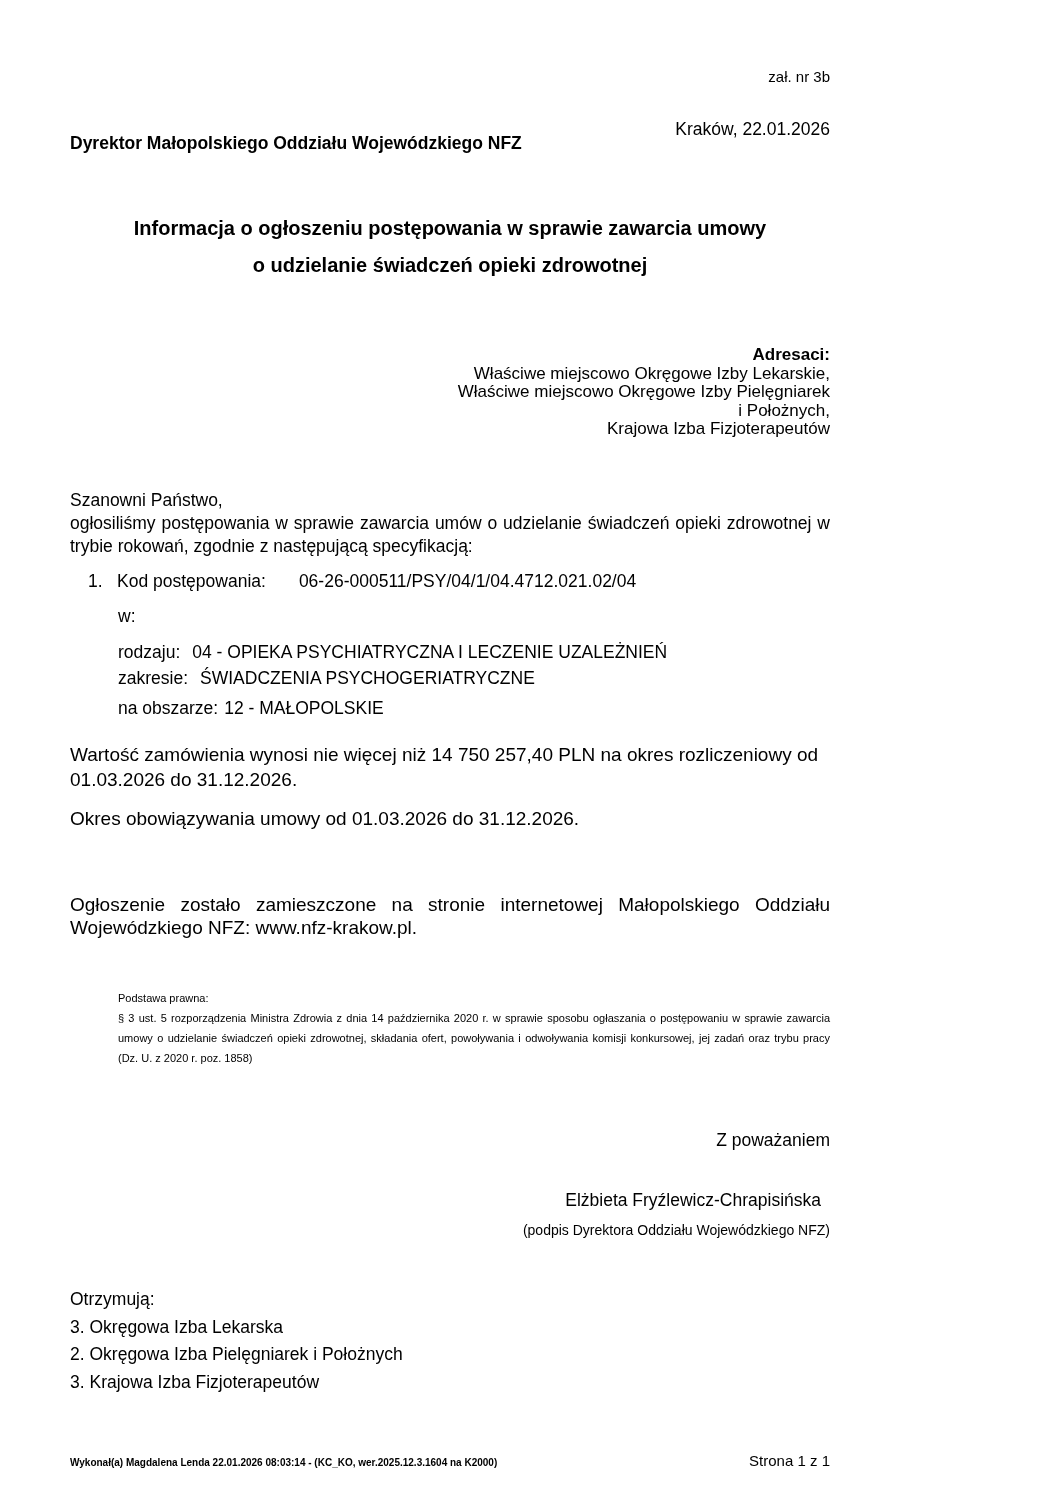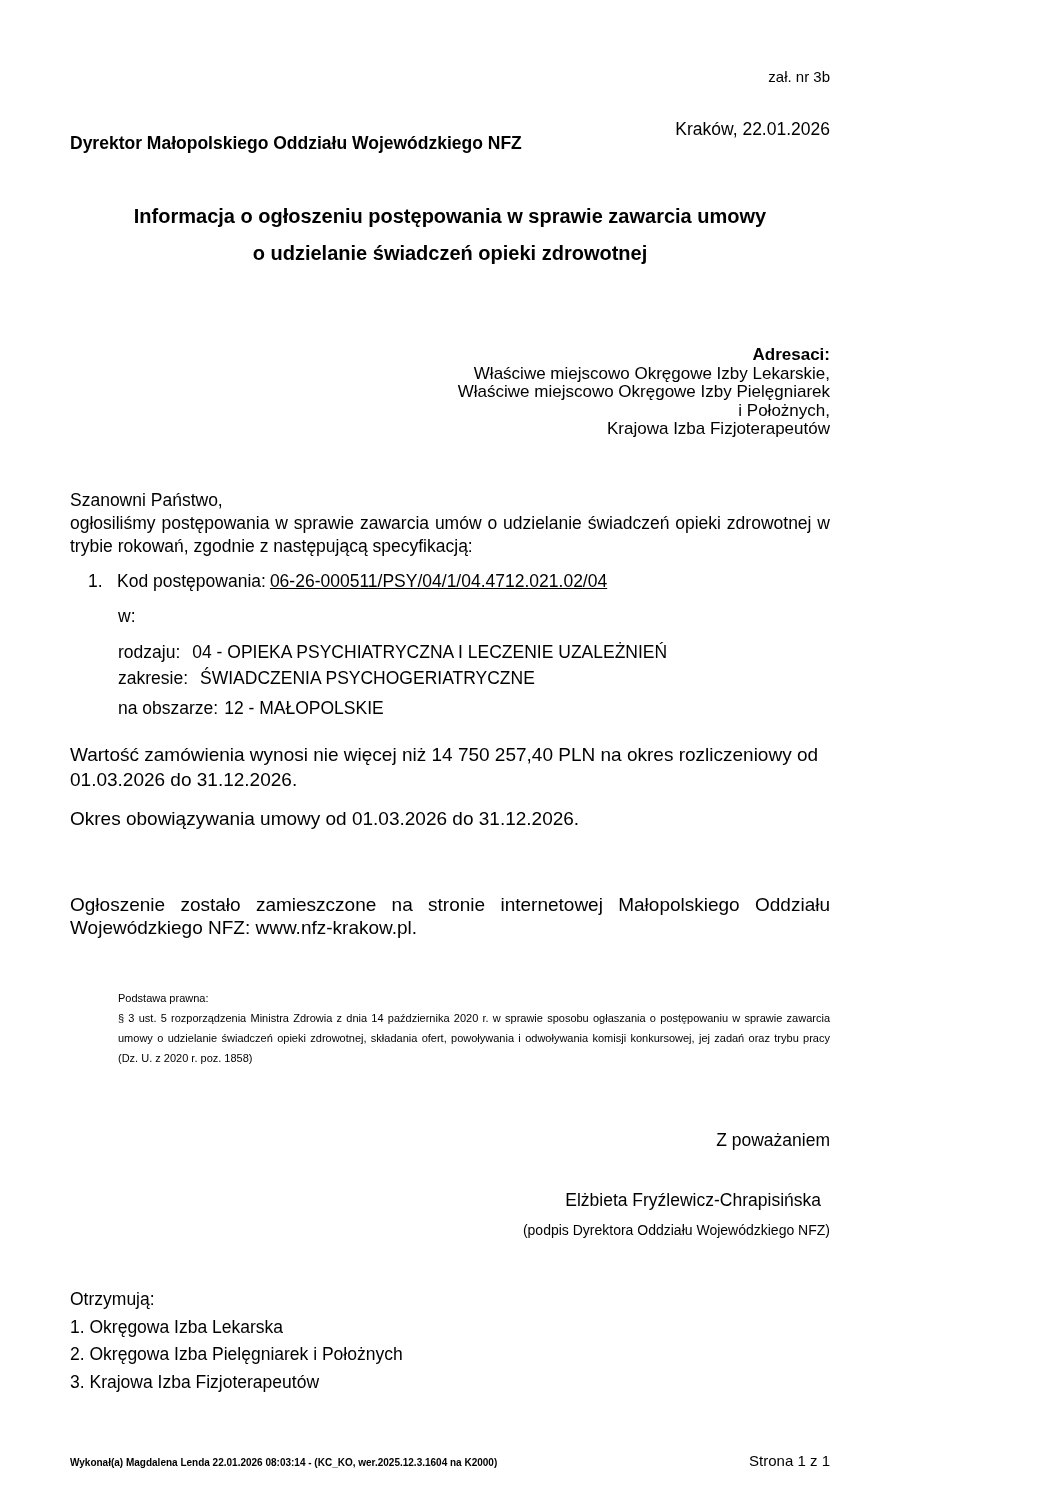--- a/index.html
+++ b/index.html
@@ -27,21 +27,21 @@
     top: 119px; right: 70px;
     font-size: 17.5px;
     text-align: right;
   }
   .sender {
     top: 133px; left: 70px;
     font-size: 17.5px;
     font-weight: bold;
   }
   .title {
-    top: 198px; left: 0; right: 0;
+    top: 210px; left: 0; right: 0;
     text-align: center;
     font-size: 20px;
     font-weight: bold;
     line-height: 37px;
   }
   .addressees {
     top: 346px; right: 70px; left: 70px;
     text-align: right;
     font-size: 17px;
     line-height: 18.5px;
@@ -53,21 +53,21 @@
     line-height: 23px;
   }
   .greeting-block .intro { text-align: justify; margin: 0; }
   .procedure {
     top: 570px; left: 88px; right: 70px;
     font-size: 17.5px;
     line-height: 22px;
   }
   .proc-line1 { display: flex; margin-bottom: 13px; }
   .proc-num { width: 29px; flex: 0 0 auto; }
-  .proc-line1 .value { margin-left: 4px; text-decoration: underline; }
+  .proc-line1 .value { margin-left: 33px; }
   .proc-sub { padding-left: 30px; }
   .proc-w { margin-bottom: 14px; }
   .proc-kind { margin-bottom: 4px; }
   .proc-scope { margin-bottom: 8px; }
   .proc-sub .value { margin-left: 12px; }
   .para {
     left: 70px; right: 70px;
     font-size: 19px;
     line-height: 25px;
   }
@@ -168,21 +168,21 @@
     <div>Podstawa prawna:</div>
     <p class="legal-text">§ 3 ust. 5 rozporządzenia Ministra Zdrowia z dnia 14 października 2020 r. w sprawie sposobu ogłaszania o postępowaniu w sprawie zawarcia umowy o udzielanie świadczeń opieki zdrowotnej, składania ofert, powoływania i odwoływania komisji konkursowej, jej zadań oraz trybu pracy (Dz. U. z 2020 r. poz. 1858)</p>
   </div>
 
   <div class="abs closing">Z poważaniem</div>
   <div class="abs sig-name">Elżbieta Fryźlewicz-Chrapisińska</div>
   <div class="abs sig-caption">(podpis Dyrektora Oddziału Wojewódzkiego NFZ)</div>
 
   <div class="abs recipients">
     <div>Otrzymują:</div>
-    <div>1. Okręgowa Izba Lekarska</div>
+    <div>3. Okręgowa Izba Lekarska</div>
     <div>2. Okręgowa Izba Pielęgniarek i Położnych</div>
     <div>3. Krajowa Izba Fizjoterapeutów</div>
   </div>
 
   <div class="abs footer-left">Wykonał(a) Magdalena Lenda 22.01.2026 08:03:14 - (KC_KO, wer.2025.12.3.1604 na K2000)</div>
   <div class="abs footer-right">Strona 1 z 1</div>
 
 </div>
 
 </body></html>

